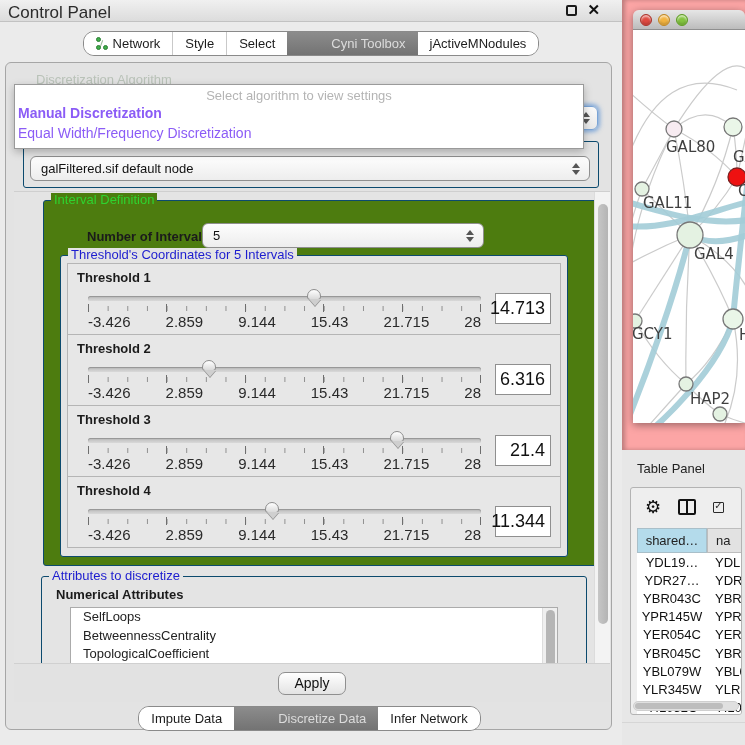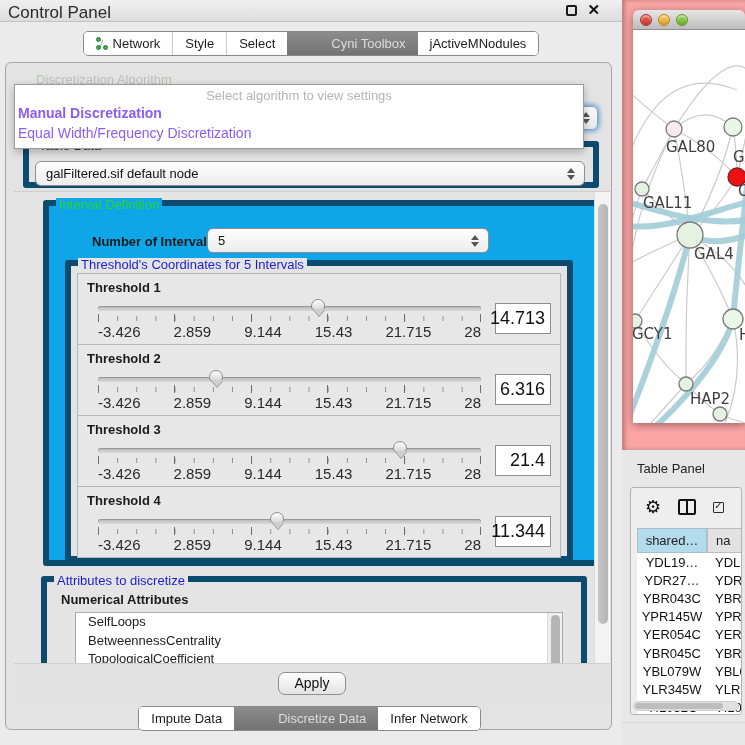--- a/index.html
+++ b/index.html
@@ -8,21 +8,21 @@
 
   
   .cp-titlebar { position:absolute; left:0; top:0; width:622px; height:22px;
     background:linear-gradient(#f0f0f0,#dcdcdc); border-bottom:1px solid #c2c2c2; }
   .cp-title { position:absolute; left:8px; top:3px; font-size:17px; color:#2b2b2b; }
   .float-icon { position:absolute; right:45px; top:5px; width:11px; height:11px;
     border:2px solid #1a1a1a; border-radius:2px; }
   .close-icon { position:absolute; right:22px; top:1px; font-size:15px; font-weight:bold; color:#111; }
 
   .tabbar-wrap { position:absolute; left:0; top:31px; width:622px; display:flex; justify-content:center; }
-  .tabbar { display:inline-flex; background:#fff; border:1px solid #8a8a8a; border-radius:5px;
+  .tabbar { display:inline-flex; background:#fff; border:1px solid #8a8a8a; border-radius:11px;
     overflow:hidden; height:25px; align-items:stretch; }
   .tab { display:flex; align-items:center; gap:5px; padding:0 12px; font-size:13px; color:#1c1c1c;
     background:#fff; white-space:nowrap; }
   .tab.selected { background:linear-gradient(#8c8c8c,#737373); color:#dcdcdc;padding-left:44px; }
   .tab + .tab:not(.selected):not(.selected + .tab) { border-left:1px solid #c9c9c9; }
   .net-glyph { position:relative; width:12px; height:14px; }
   .net-glyph i { position:absolute; width:5px; height:5px; border-radius:50%; background:#3fae4a; border:1px solid #2c7d34; }
   .net-glyph i:nth-child(1){ left:3px; top:0; }
   .net-glyph i:nth-child(2){ left:0; top:8px; }
   .net-glyph i:nth-child(3){ left:7px; top:8px; }
@@ -36,21 +36,21 @@
     background:linear-gradient(#fafafa,#e8e8e8); border:1px solid #7aa4d6; border-radius:6px;
     box-shadow:0 0 4px 2px rgba(96,150,215,.75); }
   .combo-fragment .spin { right:7px; }
 
   .algo-popup { position:absolute; left:8px; top:21px; width:570px; height:65px; background:#fff;
     border:1px solid #9a9a9a; box-shadow:0 3px 8px rgba(0,0,0,.25); z-index:20; }
   .algo-popup-hint { text-align:center; font-size:13px; color:#b4b4b4; padding-top:3px; }
   .algo-item { font-size:14px; color:#8b5cf6; padding:1px 3px; line-height:18px; }
   .algo-popup .algo-item:nth-of-type(1) { font-weight:bold; }
 
-  .groupbox { position:absolute; border:6px solid #0c4a6e; border-radius:3px;padding-left:32px; }
+  .groupbox { position:absolute; border:1px solid #0c4a6e; border-radius:3px;padding-left:32px; }
   .legend { position:absolute; top:-8px; left:7px; background:inherit; padding:0 3px; font-size:13px; line-height:14px; }
   .legend.green { color:#2fd32f; }
   .legend.blue { color:#1d1dcf; }
   .legend.dark { color:#333; }
 
   .tabledata-group { left:17px; top:78px; width:576px; height:47px; background:#e3e3e3; }
   .combo { position:relative; background:linear-gradient(#fdfdfd,#ededed); border:1px solid #8f8f8f;
     border-radius:6px; font-size:13px; color:#111; display:flex; align-items:center; padding-left:10px; }
   .tabledata-combo { position:absolute; left:6px; top:14px; right:8px; height:25px; }
   .spin { position:absolute; right:9px; top:50%; transform:translateY(-50%); width:8px; height:12px; }
@@ -58,21 +58,21 @@
   .spin:before { top:0; border-bottom:5px solid #555; }
   .spin:after { bottom:0; border-top:5px solid #555; }
 
   .scroll-viewport { position:absolute; left:8px; top:128px; width:596px; height:472px;
     background:#e4e4e4; overflow:hidden; border-top:1px solid #cfcfcf; }
   .vscrollbar { position:absolute; right:0; top:0; width:16px; height:100%;
     background:#f3f3f3; border-left:1px solid #dcdcdc; }
   .vscroll-thumb { position:absolute; left:3px; top:12px; width:10px; height:420px;
     background:linear-gradient(90deg,#c6c6c6,#b4b4b4); border-radius:6px; }
 
-  .interval-group { left:29px; top:8px; width:592px; height:366px; background:#0ea5e9; }
+  .interval-group { left:29px; top:8px; width:592px; height:366px; background:#4d7c0f; }
   .noi-label { position:absolute; left:43px; top:28px; font-size:13px; font-weight:bold; color:#1b1b1b; }
   .noi-combo { position:absolute; left:158px; top:22px; width:282px; height:25px; }
 
   .thr-group { left:16px; top:54px; width:508px; height:302px; background:#e4e4e4; }
   .thr-stack { position:absolute; left:6px; top:8px; right:6px; }
   .thr-block { position:relative; border:1px solid #b5b5b5; background:#e7e7e7; height:72px; margin-top:-1px; }
   .thr-label { position:absolute; left:9px; top:6px; font-size:13px; font-weight:bold; color:#1b1b1b; }
   .thr-row { position:absolute; left:0; right:0; top:26px; display:flex; align-items:center; }
   .slider-zone { flex:1; margin:0 14px 0 20px; position:relative; height:36px; }
   .slider-track { position:absolute; left:0; right:0; top:6px; height:5px; border-radius:3px;

